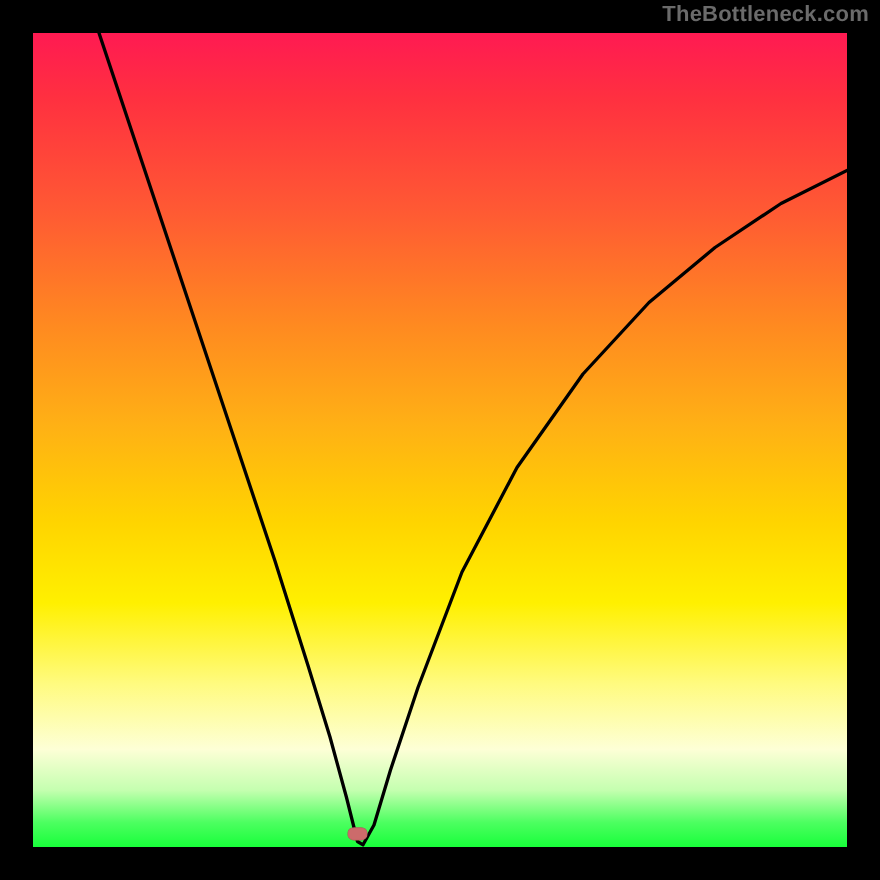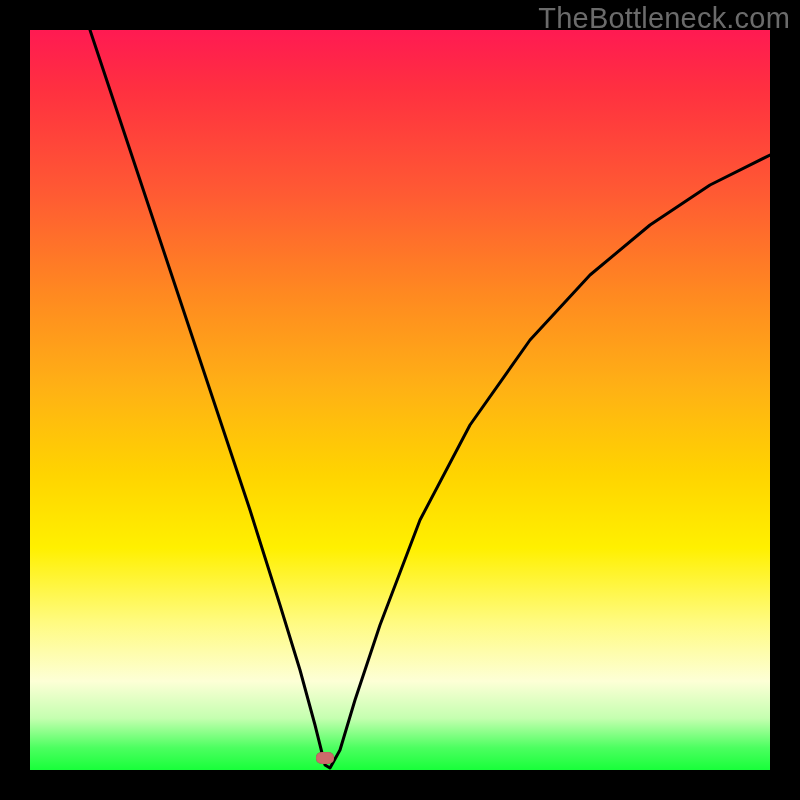--- a/index.html
+++ b/index.html
@@ -59,22 +59,22 @@
     height: 12px;
     border-radius: 6px / 5px;
     background: #cc6b6b;
     box-shadow: 0 0 1px rgba(0,0,0,0.4) inset;
   }
   .watermark {
     position: absolute;
     top: 2px;
     right: 10px;
     color: #6b6b6b;
-    font-size: 29px;
-    font-weight: 400;
+    font-size: 20px;
+    font-weight: 700;
     letter-spacing: 0.2px;
   }
 </style>
 </head>
 <body>
 
 <div class="frame">
   <div class="watermark">TheBottleneck.com</div>
 
   <div class="plot">

